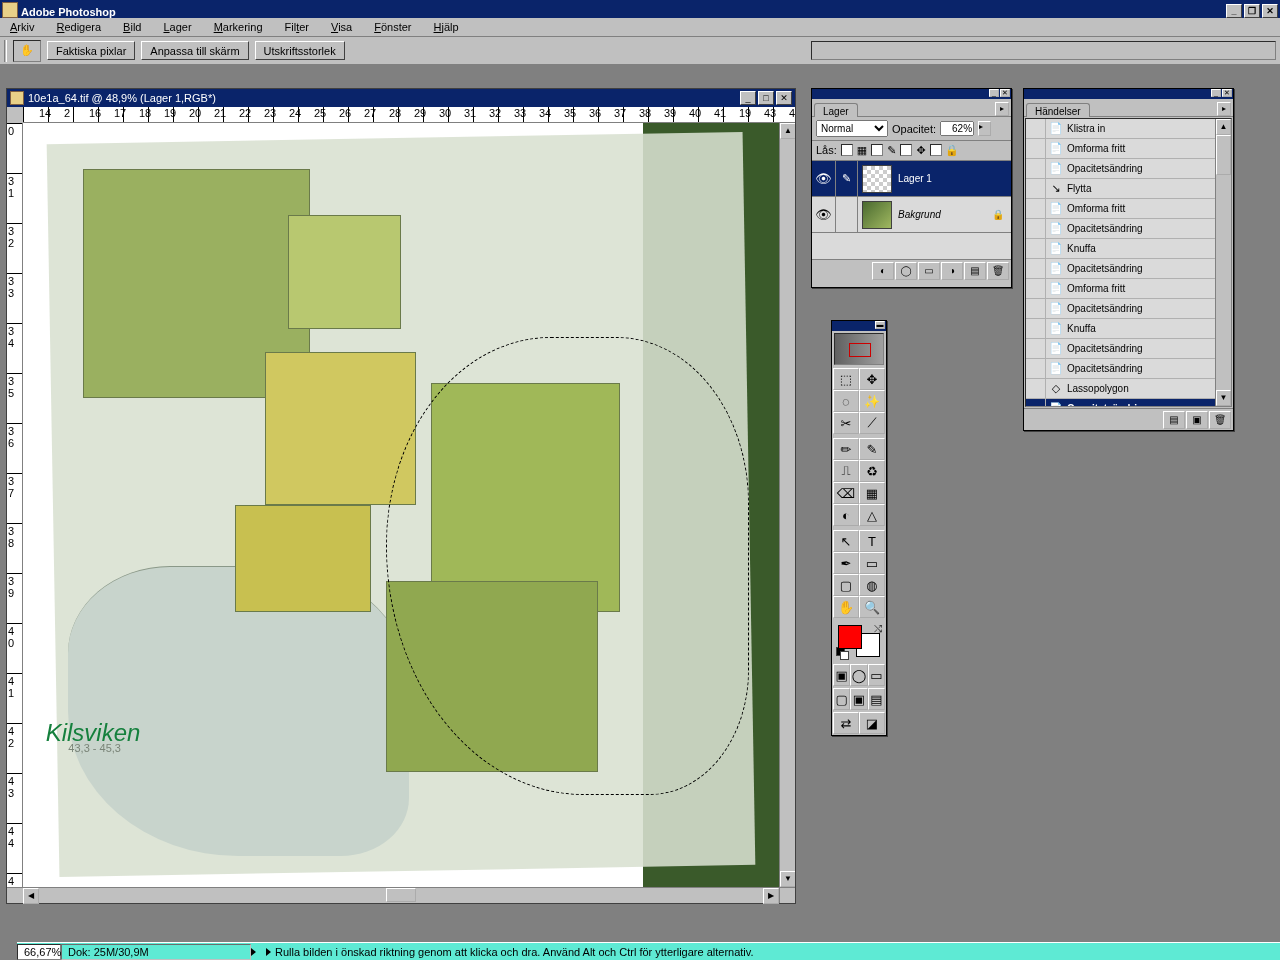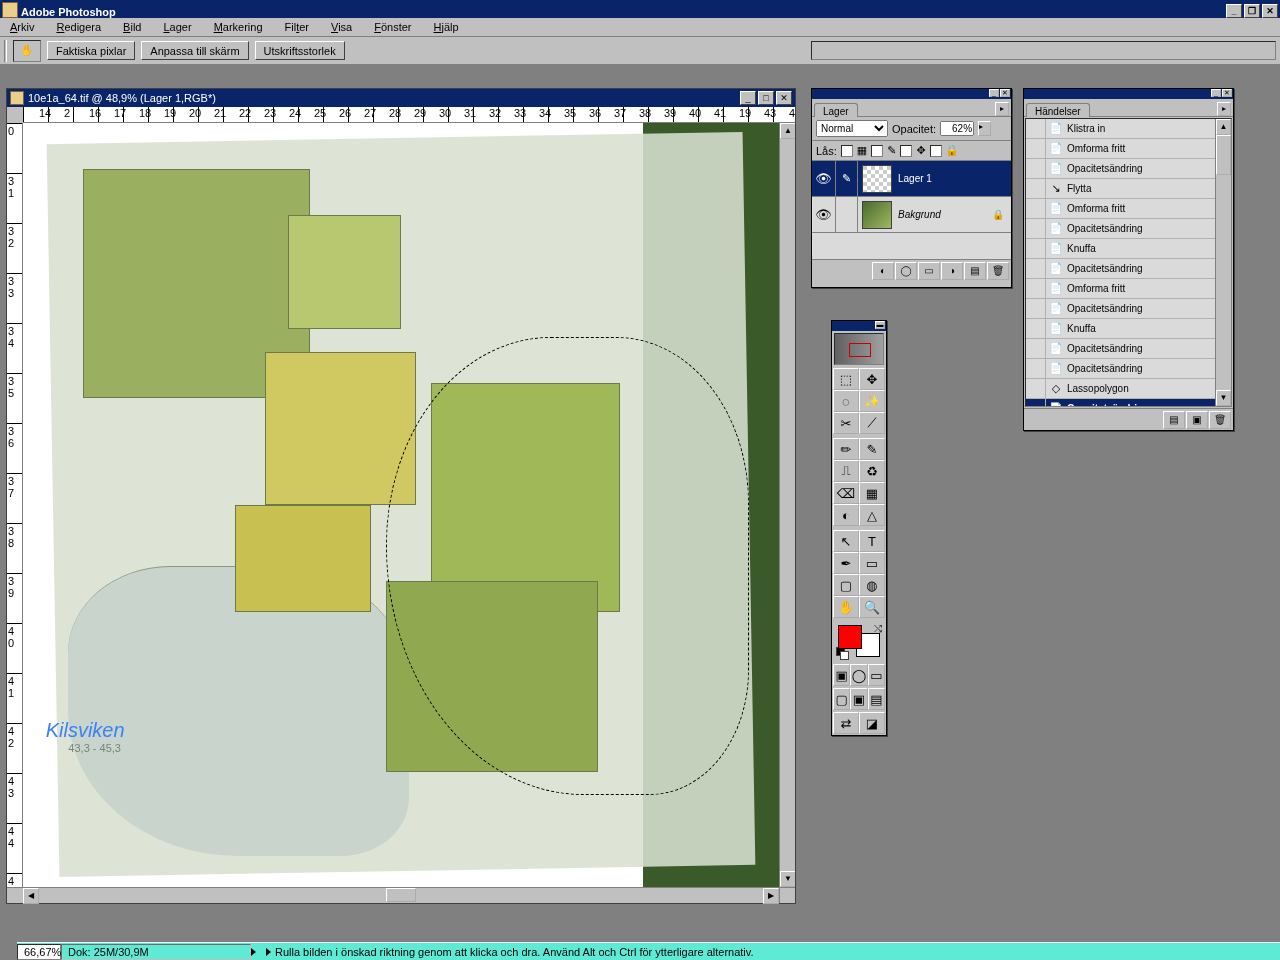--- a/index.html
+++ b/index.html
@@ -39,21 +39,21 @@
 .map-overlay { position:absolute; left:4%; top:2%; width:92%; height:96%; background:#d8e0d0; opacity:.88; transform:rotate(-1deg); }
 .field { position:absolute; border:1px solid #6a7a4a; }
 .f1 { left:8%; top:6%; width:30%; height:30%; background:#9ab060; }
 .f2 { left:35%; top:12%; width:15%; height:15%; background:#b8c870; }
 .f3 { left:32%; top:30%; width:20%; height:20%; background:#d0c860; }
 .f4 { left:54%; top:34%; width:25%; height:30%; background:#a0b858; }
 .f5 { left:48%; top:60%; width:28%; height:25%; background:#90a850; }
 .f6 { left:28%; top:50%; width:18%; height:14%; background:#c8c050; }
 .water { position:absolute; left:6%; top:58%; width:45%; height:38%; background:#c8d4cc; border-top:1px solid #8a9888; border-radius:30% 40% 20% 50%; }
 .lasso { position:absolute; left:48%; top:28%; width:48%; height:60%; border:1px dashed #000; border-radius:50% 40% 30% 60%; }
-.label-kil { position:absolute; left:3%; top:78%; font-size:20px; color:#3b82f6; font-style:italic; }
+.label-kil { position:absolute; left:3%; top:78%; font-size:24px; color:#15803d; font-style:italic; }
 .sub-kil { position:absolute; left:6%; top:81%; font-size:11px; color:#7a8478; }
 .scroll-h { height:16px; background:#c0c0c0; border-top:1px solid #808080; display:flex; }
 .scroll-h .sbtn, .scroll-v .sbtn { width:16px; height:16px; background:#c0c0c0; border:1px outset #fff; font-size:8px; text-align:center; line-height:14px; cursor:pointer; }
 .scroll-h .thumb { width:30px; height:14px; background:#c0c0c0; border:1px outset #fff; margin:0 auto; }
 .scroll-v { width:16px; background:#c0c0c0; border-left:1px solid #808080; display:flex; flex-direction:column; }
 .scroll-v .track { flex:1; }
 
 
 .panel { position:absolute; background:#c0c0c0; border:1px solid #000; box-shadow:1px 1px 0 #404040; }
 .panel-bar { height:10px; background:#0a246a; display:flex; justify-content:flex-end; padding:0 1px; gap:1px; }
@@ -61,21 +61,21 @@
 .panel-tabs { height:18px; display:flex; border-bottom:1px solid #808080; padding:3px 2px 0; }
 .panel-tab { padding:2px 8px; background:#c0c0c0; border:1px solid #808080; border-bottom:none; border-radius:3px 3px 0 0; font-size:10px; position:relative; top:1px; }
 .panel-menu { margin-left:auto; width:14px; height:14px; border:1px outset #fff; text-align:center; font-size:8px; line-height:12px; cursor:pointer; }
 
 
 #layers-panel { left:811px; top:88px; width:201px; height:200px; }
 .lay-opts { display:flex; align-items:center; padding:3px 4px; gap:4px; border-bottom:1px solid #808080; }
 .lay-opts select { font-size:10px; width:72px; height:17px; }
 .lay-opts input[type=text] { width:34px; height:15px; font-size:10px; text-align:right; }
 .minibtn { width:13px; height:15px; border:1px outset #fff; background:#c0c0c0; font-size:8px; cursor:pointer; }
-.lay-lock { display:flex; align-items:center; gap:4px; padding:3px 4px; border-bottom:1px solid #808080; font-size:10px; }
+.lay-lock { display:flex; gap:4px; padding:3px 4px; border-bottom:1px solid #808080; font-size:10px; }
 .lay-lock .cb { width:12px; height:12px; border:1px inset #808080; background:#fff; cursor:pointer; }
 .lay-list { background:#dadada; height:98px; overflow:auto; }
 .lay-row { height:36px; display:flex; align-items:center; border-bottom:1px solid #808080; }
 .lay-row.sel { background:#0a246a; color:#fff; }
 .lay-eye { width:24px; height:100%; border-right:1px solid #808080; display:flex; align-items:center; justify-content:center; font-size:13px; cursor:pointer; }
 .lay-link { width:22px; height:100%; border-right:1px solid #808080; display:flex; align-items:center; justify-content:center; cursor:pointer; }
 .lay-thumb { width:30px; height:28px; margin:0 4px; border:1px solid #404040; }
 .lay-thumb.checker { background:repeating-conic-gradient(#fff 0 25%, #ccc 0 50%) 0 0/8px 8px; }
 .lay-thumb.bg { background:linear-gradient(135deg,#4a6a30,#a0b860); }
 .lay-name { font-size:10px; padding-left:2px; }

